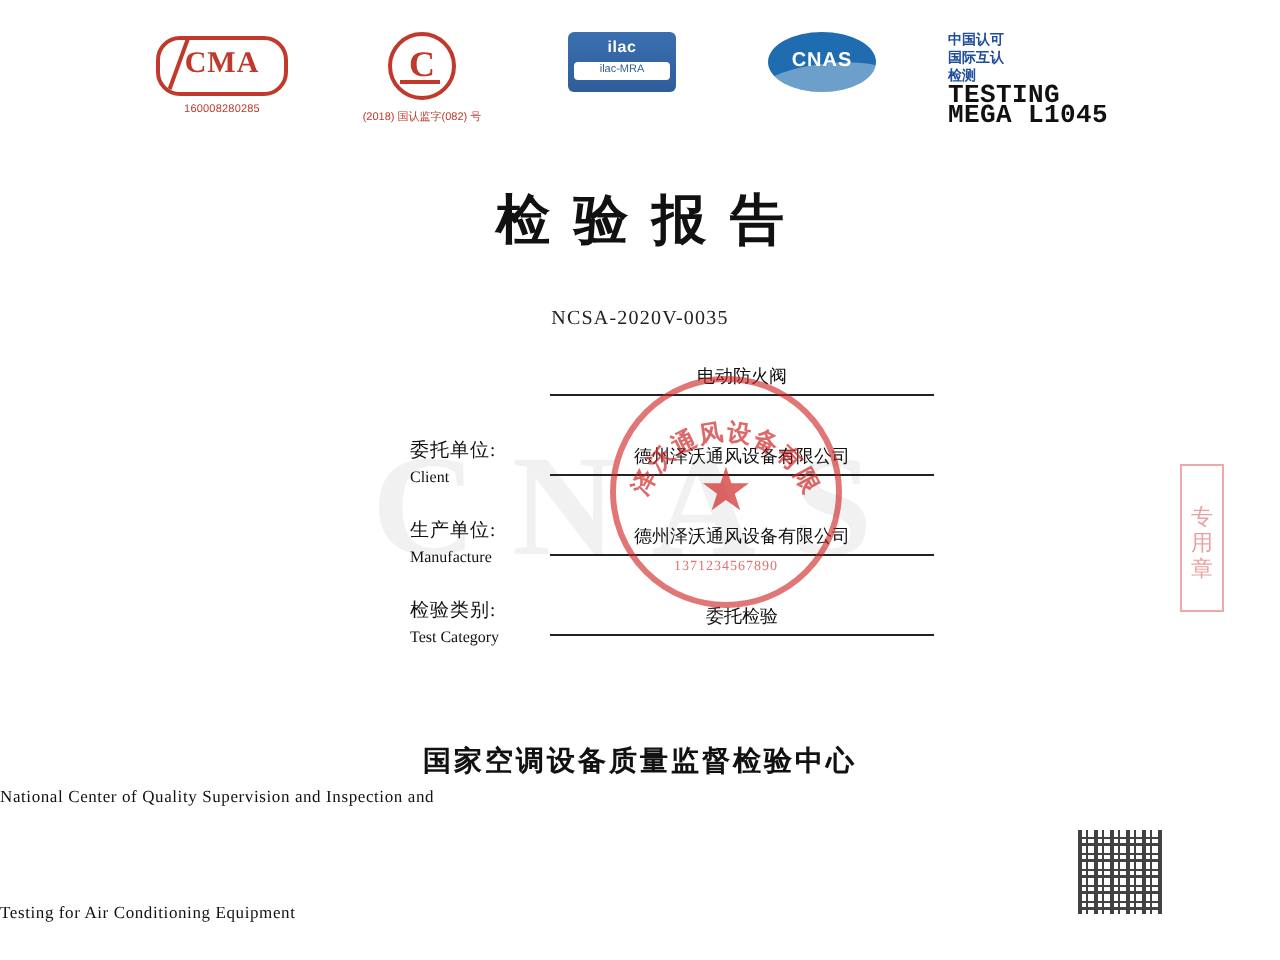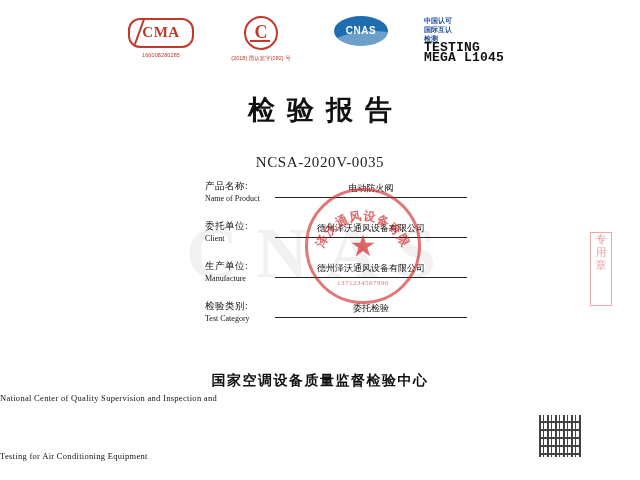--- a/index.html
+++ b/index.html
@@ -207,21 +207,21 @@
     letter-spacing: 2px;
     color: #111;
   }
   .report-no {
     position: absolute;
     top: 154px;
     left: 0;
     width: 640px;
     text-align: center;
     font-family: "Liberation Serif", serif;
-    font-size: 15px;
+    font-size: 10px;
     letter-spacing: 0.6px;
     color: #222;
   }
 
   
   .fields {
     position: absolute;
     top: 180px;
     left: 205px;
     width: 260px;
@@ -365,21 +365,21 @@
     right: 28px;
     top: 232px;
     width: 22px;
     height: 74px;
     border: 1.5px solid rgba(206,32,32,0.45);
     color: rgba(206,32,32,0.5);
     font-family: "Liberation Serif", serif;
     font-size: 11px;
     line-height: 13px;
     text-align: center;
-    padding-top: 0;
+    padding-top: 20px;
     box-sizing: border-box;
     opacity: 0.85;
     pointer-events: none;
   }
 
   
   .qr {
     position: absolute;
     right: 58px;
     bottom: 22px;
@@ -410,20 +410,26 @@
     </div>
 
     <div class="mark">
       <div class="cal-circle">
         <div class="cal-letter">C</div>
         <div class="cal-bar"></div>
       </div>
       <div class="cal-code">(2018) 国认监字(082) 号</div>
     </div>
 
+    <div class="mark">
+      <div class="ilac-box">
+        <div class="ilac-top">ilac</div>
+        <div class="ilac-bottom">ilac-MRA</div>
+      </div>
+    </div>
 
     <div class="mark">
       <div class="cnas-oval">
         <div class="cnas-swoosh"></div>
         <div class="cnas-text">CNAS</div>
       </div>
     </div>
 
     <div class="mark textmark">
       <div class="zh">中国认可</div>
@@ -435,24 +441,20 @@
   </div>
 
   <div class="watermark">CNAS</div>
 
   <div class="title-cn">检验报告</div>
   <div class="report-no">NCSA-2020V-0035</div>
 
   <div class="fields">
 
     <div class="field-row">
-      <div class="field-label">
-        <div class="lab-cn">产品名称:</div>
-        <div class="lab-en">Name of Product</div>
-      </div>
       <div class="field-value">电动防火阀</div>
       <div class="field-line"></div>
     </div>
 
     <div class="field-row">
       <div class="field-label">
         <div class="lab-cn">委托单位:</div>
         <div class="lab-en">Client</div>
       </div>
       <div class="field-value">德州泽沃通风设备有限公司</div>

